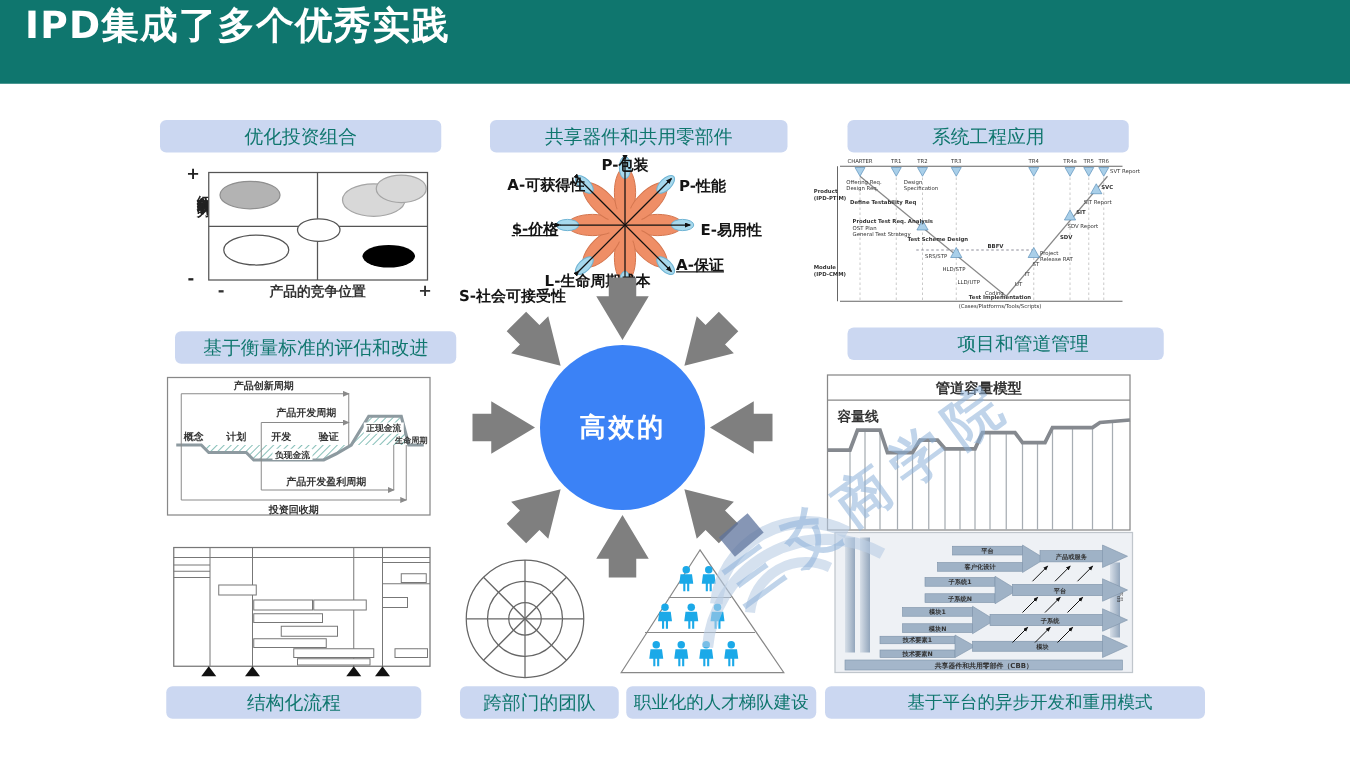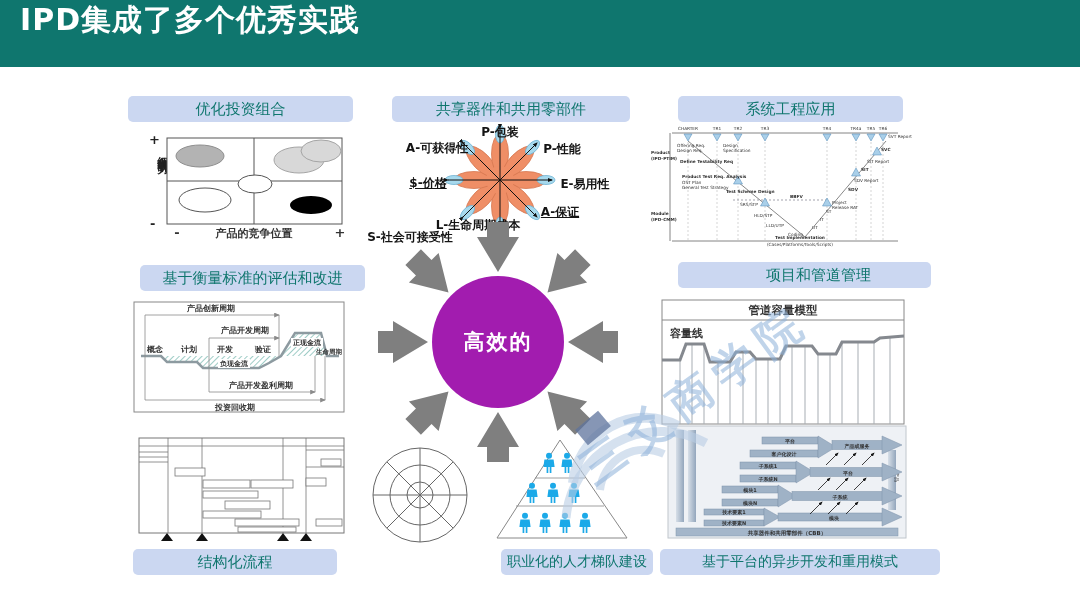--- a/index.html
+++ b/index.html
@@ -10,21 +10,21 @@
   .hdr h1{margin:0 0 0 20px;color:#fff;font-size:30px;font-weight:bold;letter-spacing:1px;}
   .pill{position:absolute;height:26px;background:#cbd7f1;border-radius:5px;color:#0f766e;
         font-size:15px;font-weight:normal;display:flex;align-items:center;justify-content:center;
         white-space:nowrap;z-index:1;}
   .slabel{position:absolute;transform:translateX(-50%);font-size:12px;font-weight:bold;color:#141414;
           white-space:nowrap;z-index:2;}
   .vaxis{position:absolute;left:141px;top:147px;height:70px;width:28px;writing-mode:vertical-rl;
          font-size:11px;font-weight:bold;color:#222;line-height:13px;letter-spacing:1px;z-index:1;}
   .sign{position:absolute;font-size:13px;font-weight:bold;color:#222;z-index:1;}
   .hub-circle{position:absolute;left:432px;top:276px;width:132px;height:132px;border-radius:50%;
-              background:#a21caf;z-index:3;display:flex;flex-direction:column;align-items:center;
+              background:#3b82f6;z-index:3;display:flex;flex-direction:column;align-items:center;
               justify-content:center;}
   .hub-circle span{color:#fff;font-size:21px;font-weight:bold;line-height:29px;letter-spacing:2px;}
   .wm-text{position:absolute;left:545px;top:365px;width:300px;text-align:center;z-index:4;
            transform:rotate(-36deg);font-size:44px;font-weight:bold;letter-spacing:10px;
            color:rgba(141,177,216,0.55);pointer-events:none;white-space:nowrap;}
   svg{position:absolute;z-index:1;}
   svg text{font-family:"DejaVu Sans","Liberation Sans",sans-serif;fill:#333;}
   .ov{z-index:2;pointer-events:none;}
   .wm{z-index:4;pointer-events:none;}
 </style>
@@ -37,22 +37,23 @@
     <h1>IPD集成了多个优秀实践</h1>
   </div>
 
   <div class="pill" style="left:128px;top:96px;width:225px;">优化投资组合</div>
   <div class="pill" style="left:392px;top:96px;width:238px;">共享器件和共用零部件</div>
   <div class="pill" style="left:678px;top:96px;width:225px;">系统工程应用</div>
   <div class="pill" style="left:128px;top:265px;width:225px;margin-left:12px;">基于衡量标准的评估和改进</div>
   <div class="pill" style="left:678px;top:262px;width:225px;padding-left:28px;">项目和管道管理</div>
 
   <div class="pill" style="left:133px;top:549px;width:204px;">结构化流程</div>
+  <div class="pill" style="left:368px;top:549px;width:127px;">跨部门的团队</div>
   <div class="pill" style="left:501px;top:549px;width:152px;font-size:14px;">职业化的人才梯队建设</div>
-  <div class="pill" style="left:660px;top:549px;width:280px;font-size:14px;">基于平台的异步开发和重用模式</div>
+  <div class="pill" style="left:660px;top:549px;width:280px;font-size:14px;padding-left:24px;">基于平台的异步开发和重用模式</div>
 
   <div class="sign" style="left:149px;top:132px;">+</div>
   <div class="vaxis">细分市场的吸引力</div>
   <div class="sign" style="left:150px;top:216px;">-</div>
   <svg style="left:133px;top:130px;" width="220" height="112" viewBox="0 0 220 112">
     <rect x="34" y="8" width="175" height="86" fill="#fff" stroke="#555" stroke-width="1"></rect>
     <line x1="121" y1="8" x2="121" y2="94" stroke="#555" stroke-width="1"></line>
     <line x1="34" y1="51" x2="209" y2="51" stroke="#555" stroke-width="1"></line>
     <g>
       <ellipse cx="67" cy="26" rx="24" ry="11" fill="#b3b3b3" stroke="#8f8f8f"></ellipse>

